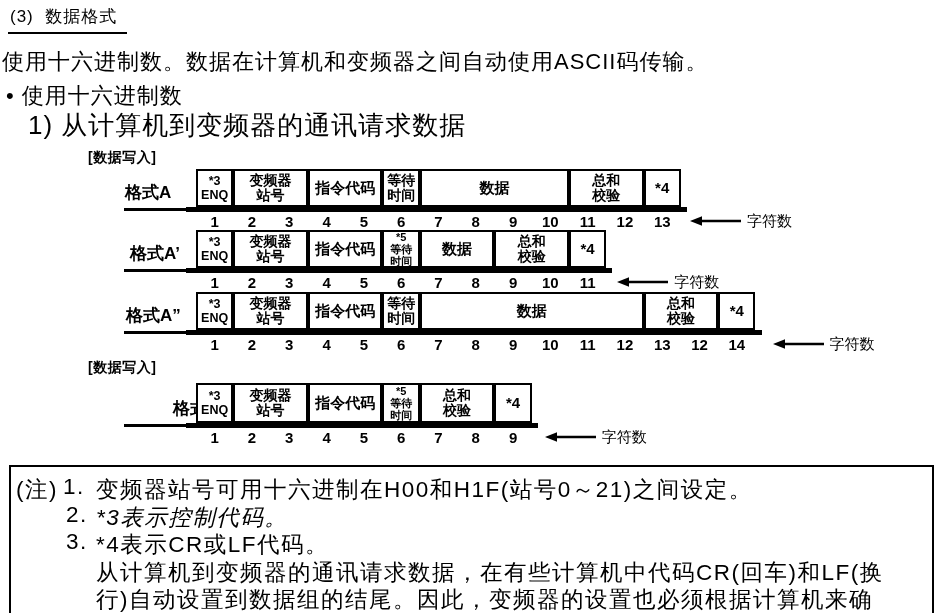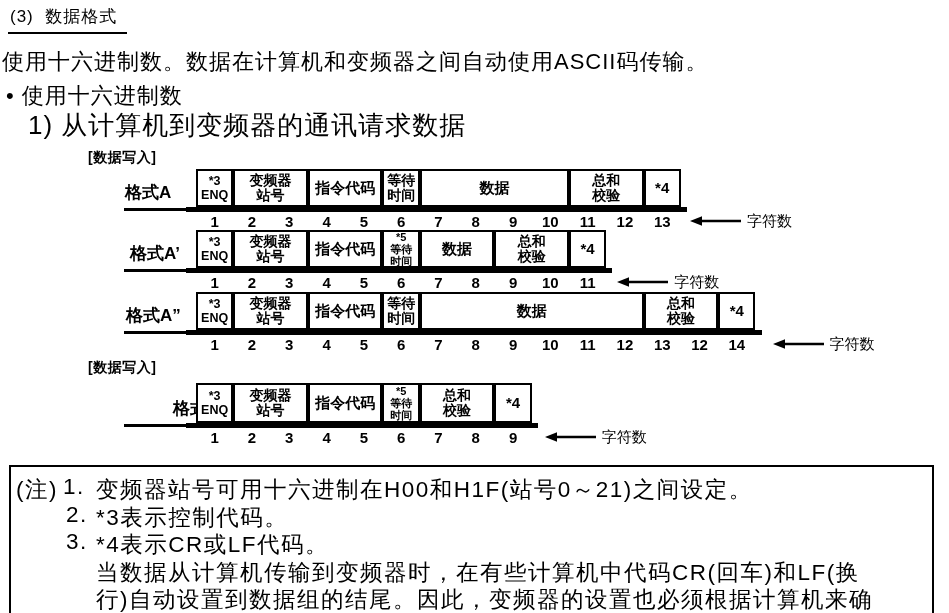--- a/index.html
+++ b/index.html
@@ -258,25 +258,25 @@
   </div>
 
 <div class="abs note-box" id="note-box">
     <div class="abs note-line" style="top: 7px; left: 0px;">
       <span style="left: 5px;">(注)</span>
       <span style="left: 52px;">1.</span>
       <span style="left: 85px;">变频器站号可用十六进制在H00和H1F(站号0～21)之间设定。</span>
     </div>
     <div class="abs note-line" style="top: 35px; left: 0px;">
       <span style="left: 55px;">2.</span>
-      <span style="left: 85px;">*3表示控制代码。</span>
+      <span style="left: 85px; font-style: italic;">*3表示控制代码。</span>
     </div>
     <div class="abs note-line" style="top: 62px; left: 0px;">
       <span style="left: 55px;">3.</span>
       <span style="left: 85px;">*4表示CR或LF代码。</span>
     </div>
     <div class="abs note-line" style="top: 90px; left: 0px;">
-      <span style="left: 85px;">当数据从计算机传输到变频器时，在有些计算机中代码CR(回车)和LF(换</span>
+      <span style="left: 85px;">从计算机到变频器的通讯请求数据，在有些计算机中代码CR(回车)和LF(换</span>
     </div>
     <div class="abs note-line" style="top: 117px; left: 0px;">
       <span style="left: 85px;">行)自动设置到数据组的结尾。因此，变频器的设置也必须根据计算机来确</span>
     </div>
   </div>
 
 </body></html>

